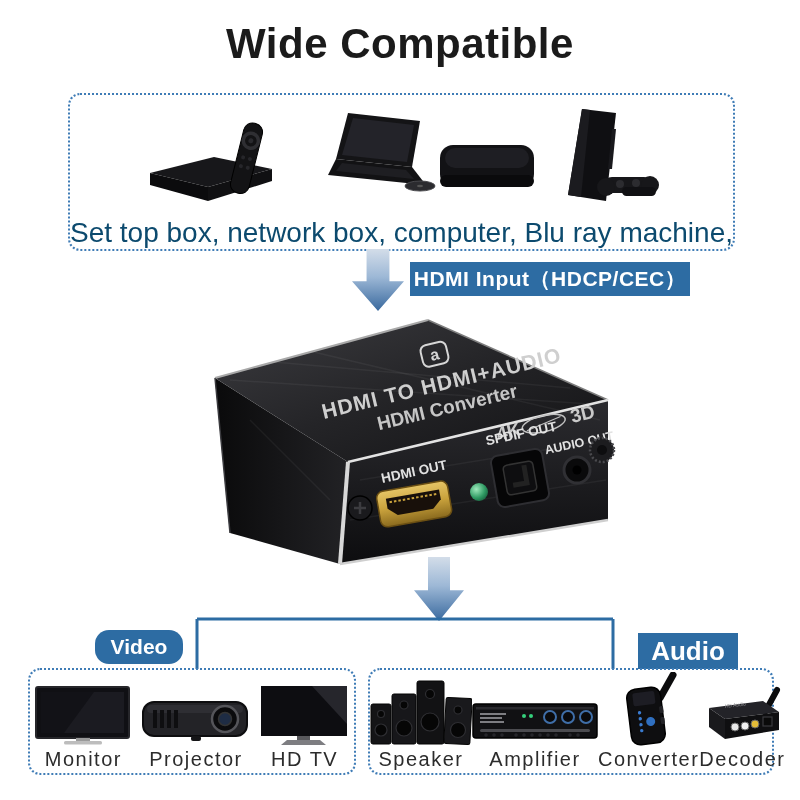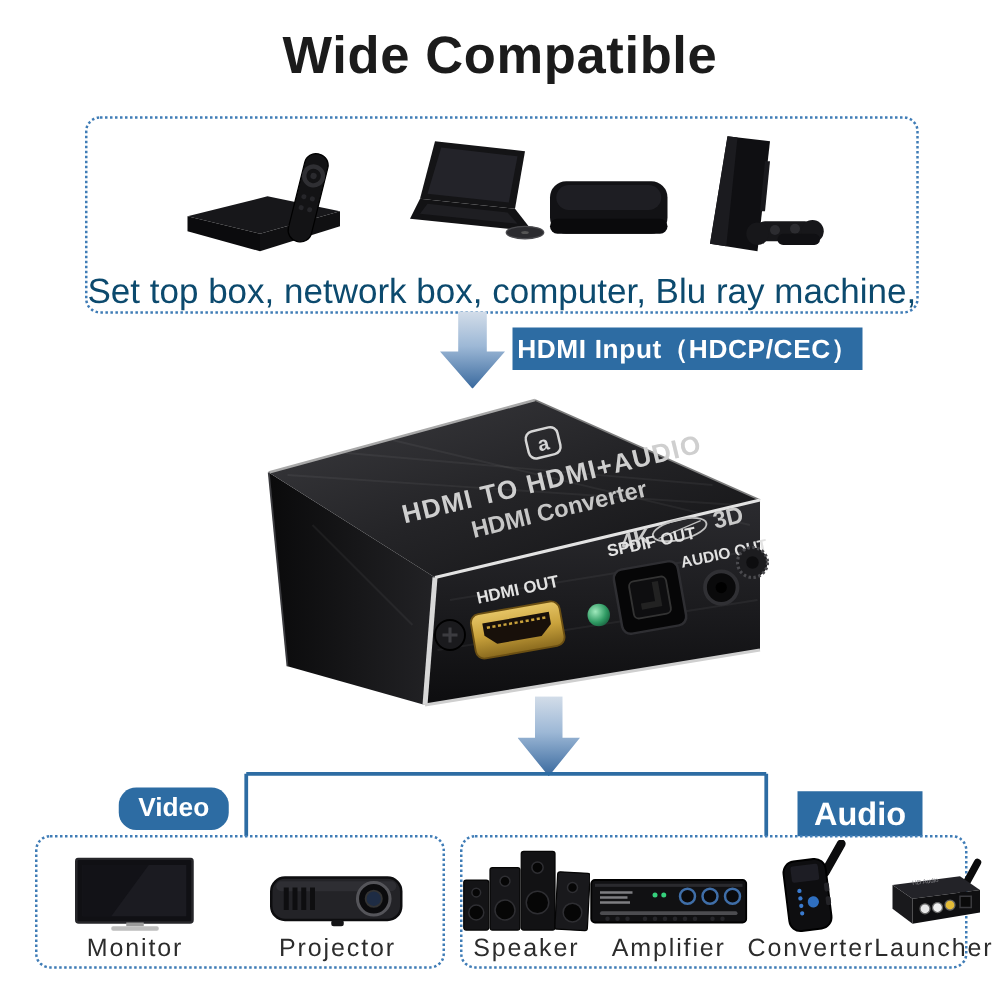--- a/index.html
+++ b/index.html
@@ -238,20 +238,29 @@
               <rect x="19" y="24" width="4" height="18"></rect>
             <rect x="26" y="24" width="4" height="18"></rect>
               <rect x="33" y="24" width="4" height="18"></rect>
           </g>
           <circle cx="84" cy="33" r="13" fill="#0b0b0d" stroke="#55555a" stroke-width="2.5"></circle>
           <circle cx="84" cy="33" r="6.5" fill="#1e2c44" stroke="#333" stroke-width="1.5"></circle>
           <rect x="50" y="50" width="10" height="5" rx="2" fill="#151517"></rect>
         </svg>
         <span class="lbl">Projector</span>
       </div>
+      <div class="out-item">
+        <svg width="90" height="60" viewBox="0 0 90 60">
+          <rect x="1" y="0" width="86" height="50" fill="#0d0d11"></rect>
+          <polygon points="52,0 87,0 87,38" fill="#26262c"></polygon>
+          <rect x="37" y="50" width="13" height="4" fill="#59595d"></rect>
+          <polygon points="27,54 60,54 66,59 21,59" fill="#7d7d81"></polygon>
+        </svg>
+        <span class="lbl">HD TV</span>
+      </div>
     </div>
   </div>
 
   <div class="dashbox out-audio-box">
     <div class="out-items">
       <div class="out-item">
         <svg width="102" height="66" viewBox="0 0 102 66">
           <g stroke="#050505" stroke-width="1">
             <rect x="1" y="24" width="20" height="40" rx="2" fill="#141416"></rect>
             <rect x="22" y="14" width="24" height="50" rx="2" fill="#17171a"></rect>
@@ -334,18 +343,18 @@
           <polygon points="26,35 80,28 80,46 26,55" fill="#0f0f11"></polygon>
           <polygon points="10,24 26,35 26,55 10,43" fill="#19191c"></polygon>
           <g stroke="#666" stroke-width="1">
             <circle cx="36" cy="43" r="4" fill="#e8e8e8"></circle>
             <circle cx="46" cy="42" r="4" fill="#f0f0f0"></circle>
             <circle cx="56" cy="40" r="4" fill="#e4bc38"></circle>
           </g>
           <rect x="64" y="33" width="9" height="9" fill="#0a0a0a" stroke="#3a3a3e" stroke-width="1.2"></rect>
           <text x="26" y="24" font-size="5" fill="#8a8a8e" transform="rotate(-7 26 24)">HD Audio</text>
         </svg>
-        <span class="lbl">Launcher</span>
+        <span class="lbl">Decoder</span>
       </div>
     </div>
   </div>
 
 </div>
 
 </body></html>

